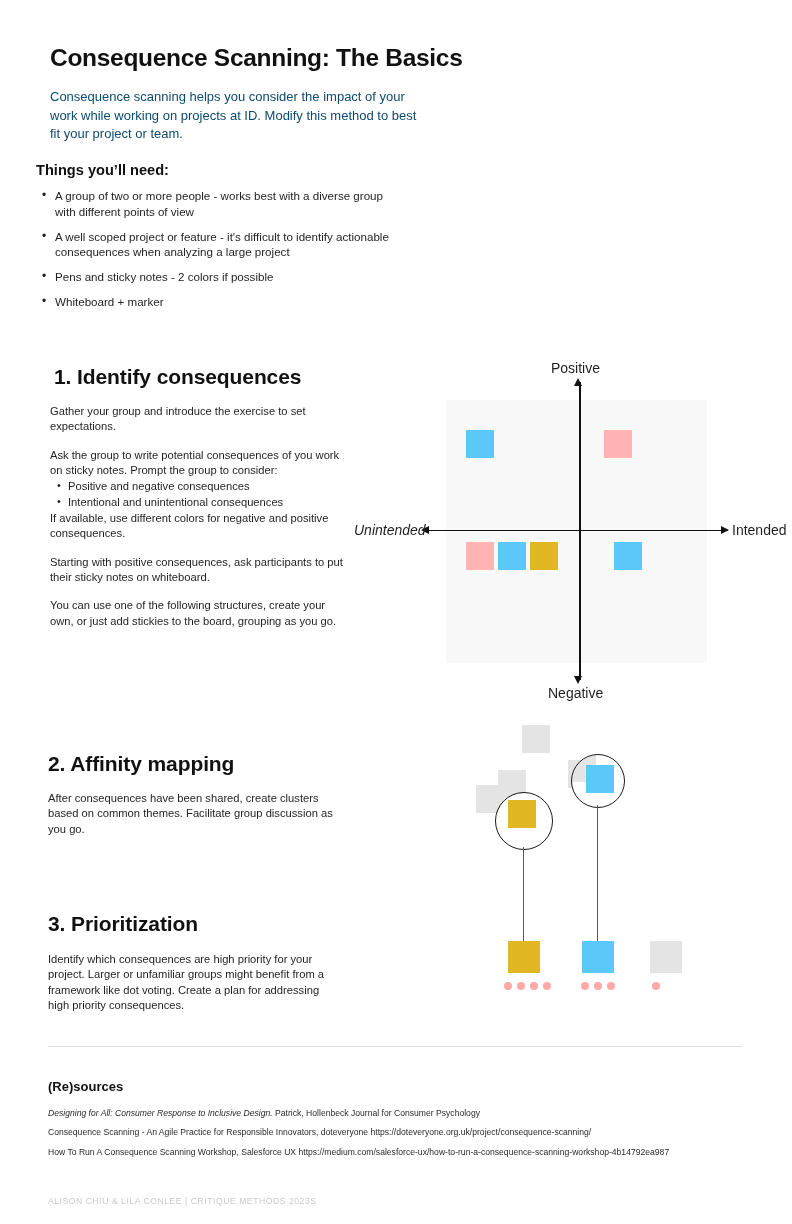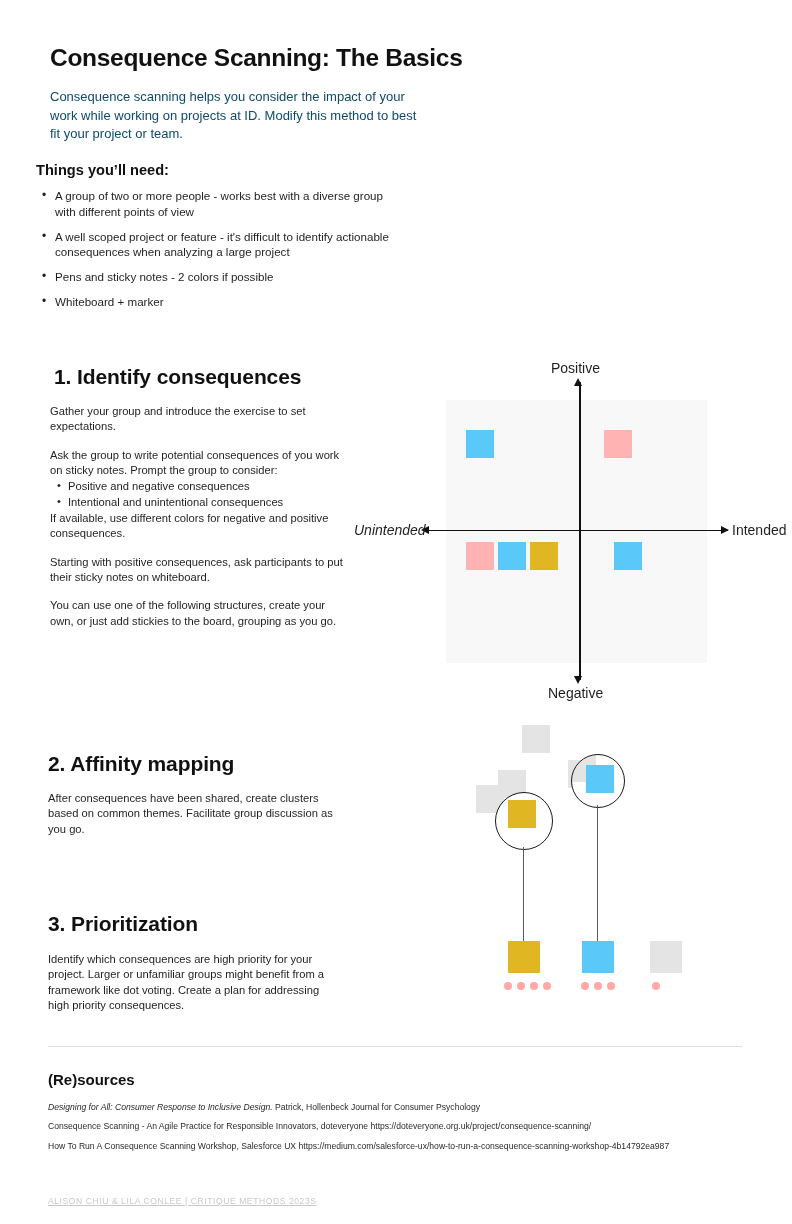--- a/index.html
+++ b/index.html
@@ -241,42 +241,41 @@
   .divider {
     position: absolute;
     left: 48px;
     top: 1046px;
     width: 694px;
     height: 1px;
     background: #dddddd;
   }
   .resources { position: absolute; left: 48px; top: 1071px; width: 700px; }
   .res-title {
-    font-size: 15px;
+    font-size: 13px;
     font-weight: bold;
-    margin: 0 0 13px 0;
+    margin: 8px 0 13px 0;
     color: #111111;
   }
   .res-item {
     font-size: 8.6px;
     line-height: 1.45;
     color: #2a2a2a;
     margin: 0 0 7px 0;
     width: 670px;
   }
   .res-item .ital { font-style: italic; }
 
   .footer {
     position: absolute;
     left: 48px;
     top: 1196px;
     font-size: 8.6px;
     letter-spacing: 0.55px;
     color: #c9c9c9;
-    text-decoration: underline;
   }
 </style>
 </head>
 <body>
 
 <div class="page">
 
   <div class="header">
     <h1 class="page-title">Consequence Scanning: The Basics</h1>
     <p class="intro">Consequence scanning helps you consider the impact of your work while working on projects at ID. Modify this method to best fit your project or team.</p>

